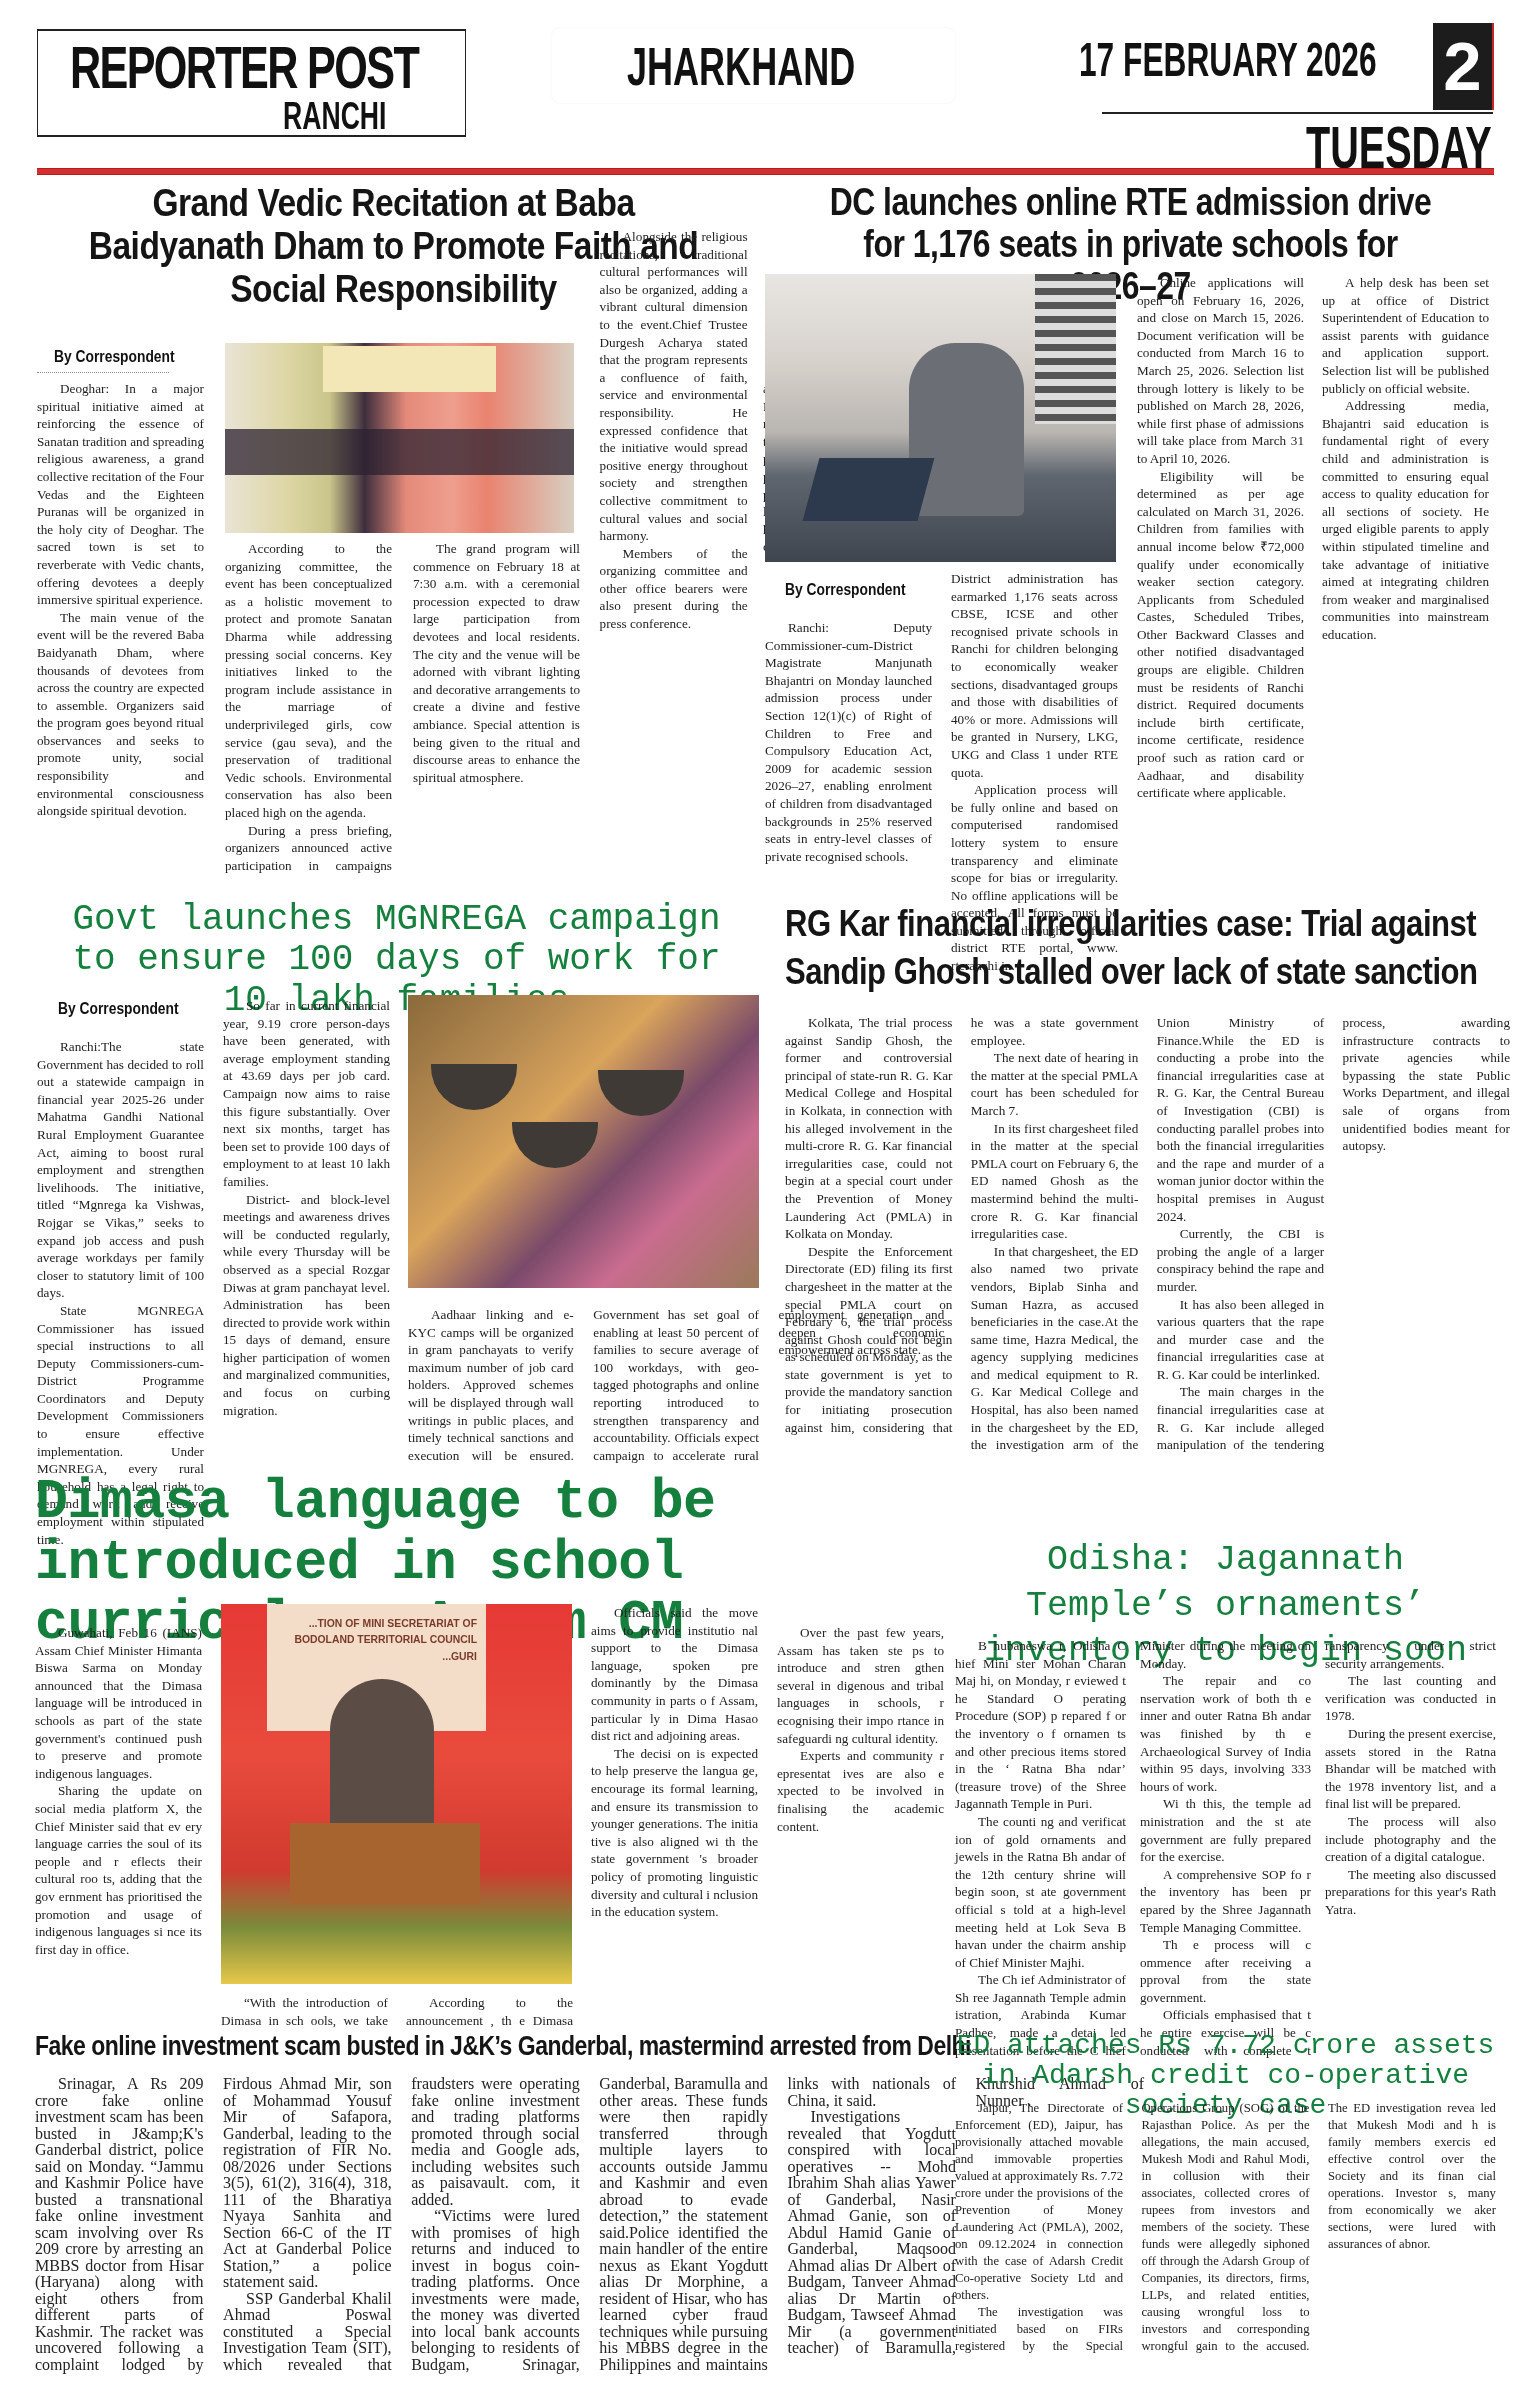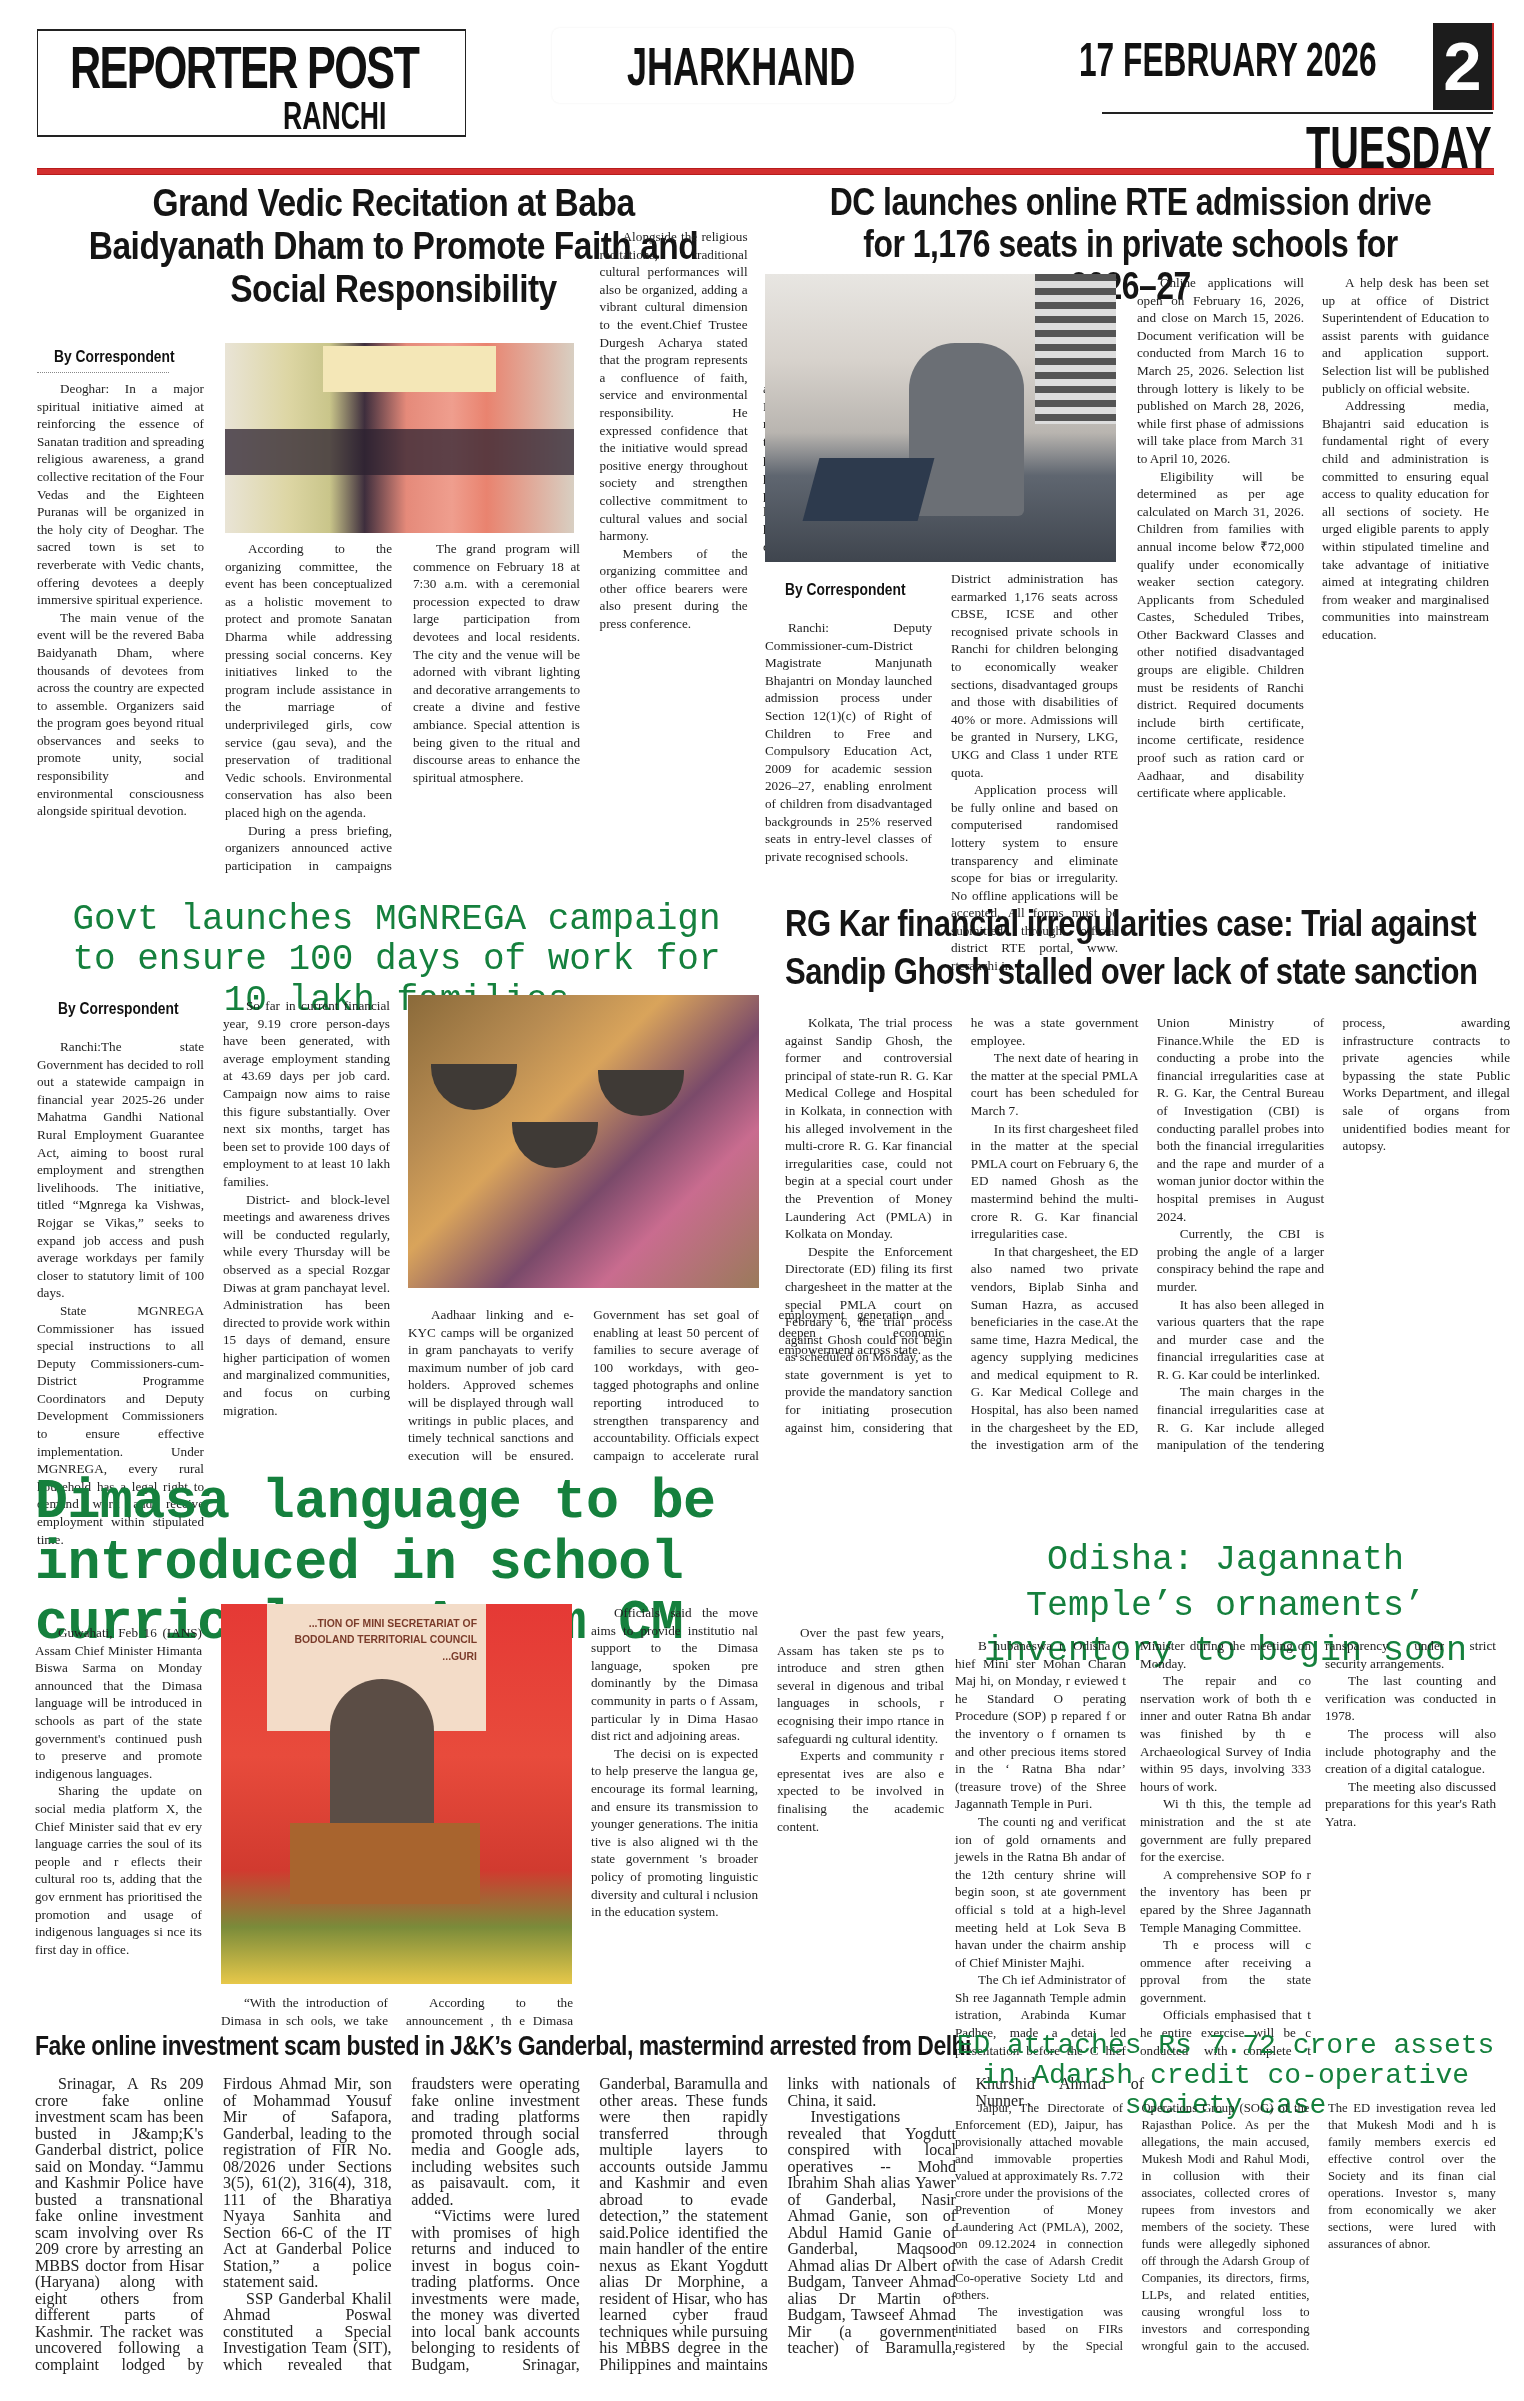--- a/index.html
+++ b/index.html
@@ -195,20 +195,21 @@
   <div class="cols" style="position:absolute; left:0; top:99px; width:541px; height:443px; column-count:3; column-gap:14px;">
     <p>B hubaneswa r, Odisha C hief Mini ster Mohan Charan Maj hi, on Monday, r eviewed t he Standard O perating Procedure (SOP) p repared f or the inventory o f ornamen ts and other precious items stored in the ‘ Ratna Bha ndar’ (treasure trove) of the Shree Jagannath Temple in Puri.</p>
     <p>The counti ng and verificat ion of gold ornaments and jewels in the Ratna Bh andar of the 12th century shrine will begin soon, st ate government official s told at a high-level meeting held at Lok Seva B havan under the chairm anship of Chief Minister Majhi.</p>
     <p>The Ch ief Administrator of Sh ree Jagannath Temple admin istration, Arabinda Kumar Padhee, made a detai led presentation before the C hief Minister during the meeting on Monday.</p>
     <p>The repair and co nservation work of both th e inner and outer Ratna Bh andar was finished by th e Archaeological Survey of India within 95 days, involving 333 hours of work.</p>
     <p>Wi th this, the temple ad ministration and the st ate government are fully prepared for the exercise.</p>
     <p>A comprehensive SOP fo r the inventory has been pr epared by the Shree Jagannath Temple Managing Committee.</p>
     <p>Th e process will c ommence after receiving a pproval from the state government.</p>
     <p>Officials emphasised that t he entire exercise will be c onducted with complete t ransparency under strict security arrangements.</p>
     <p>The last counting and verification was conducted in 1978.</p>
+    <p>During the present exercise, assets stored in the Ratna Bhandar will be matched with the 1978 inventory list, and a final list will be prepared.</p>
     <p>The process will also include photography and the creation of a digital catalogue.</p>
     <p>The meeting also discussed preparations for this year's Rath Yatra.</p>
   </div>
 </div>
 
 <div class="abs" style="left:35px; top:2031px; width:921px; height:368px;">
   <div class="hl-condensed" style="position:absolute; left:0; top:0; width:1082px; font-size:28px; text-align:left; letter-spacing:-0.6px; transform:scaleX(0.82); transform-origin:left top; white-space:nowrap;">Fake online investment scam busted in J&amp;K’s Ganderbal, mastermind arrested from Delhi</div>
   <div class="cols" style="position:absolute; left:0; top:45px; width:921px; height:311px; column-count:5; column-gap:19.6px; font-size:16px; line-height:16.5px;">
     <p>Srinagar, A Rs 209 crore fake online investment scam has been busted in J&amp;amp;K's Ganderbal district, police said on Monday. “Jammu and Kashmir Police have busted a transnational fake online investment scam involving over Rs 209 crore by arresting an MBBS doctor from Hisar (Haryana) along with eight others from different parts of Kashmir. The racket was uncovered following a complaint lodged by Firdous Ahmad Mir, son of Mohammad Yousuf Mir of Safapora, Ganderbal, leading to the registration of FIR No. 08/2026 under Sections 3(5), 61(2), 316(4), 318, 111 of the Bharatiya Nyaya Sanhita and Section 66-C of the IT Act at Ganderbal Police Station,” a police statement said.</p>
     <p>SSP Ganderbal Khalil Ahmad Poswal constituted a Special Investigation Team (SIT), which revealed that fraudsters were operating fake online investment and trading platforms promoted through social media and Google ads, including websites such as paisavault. com, it added.</p>

